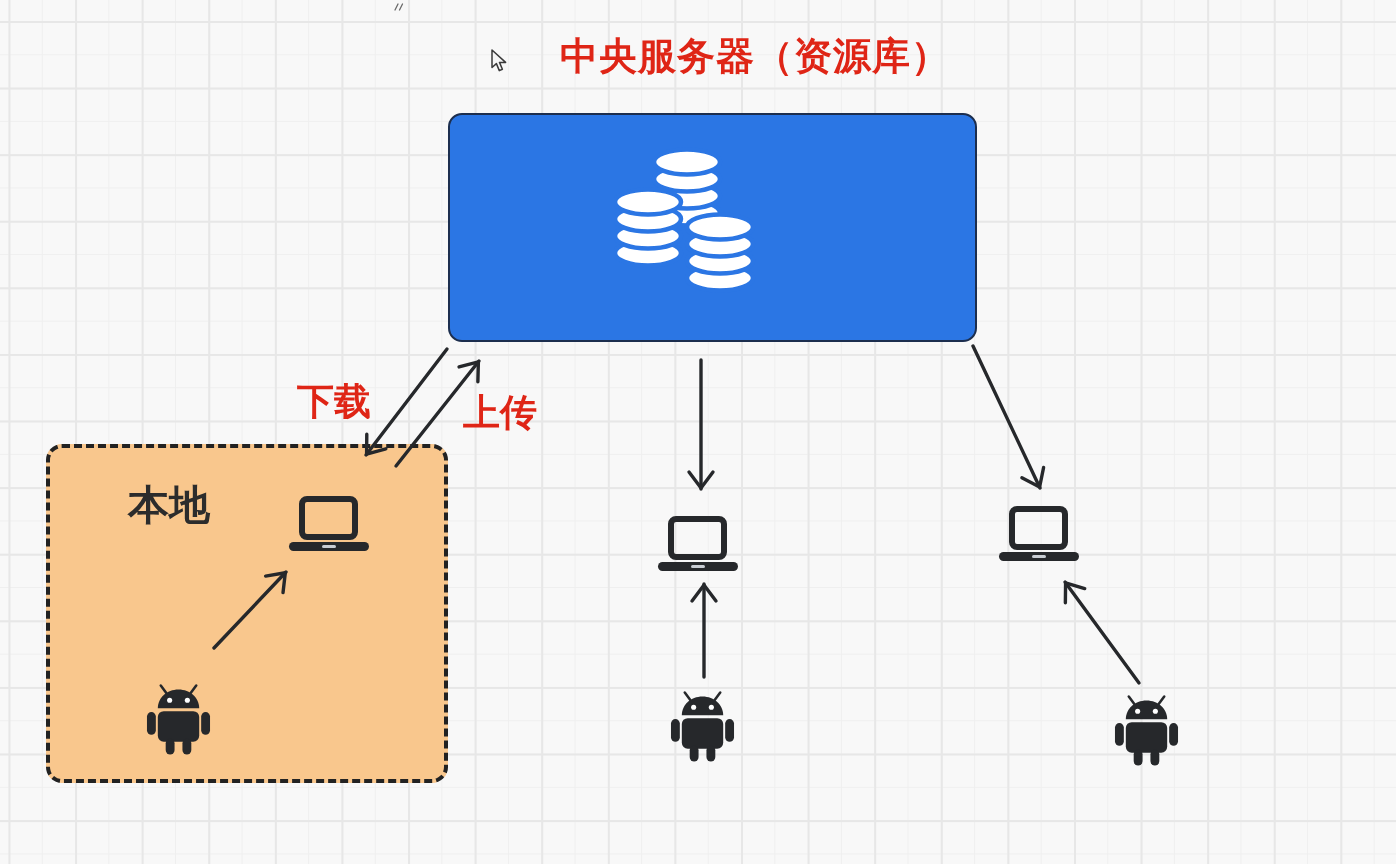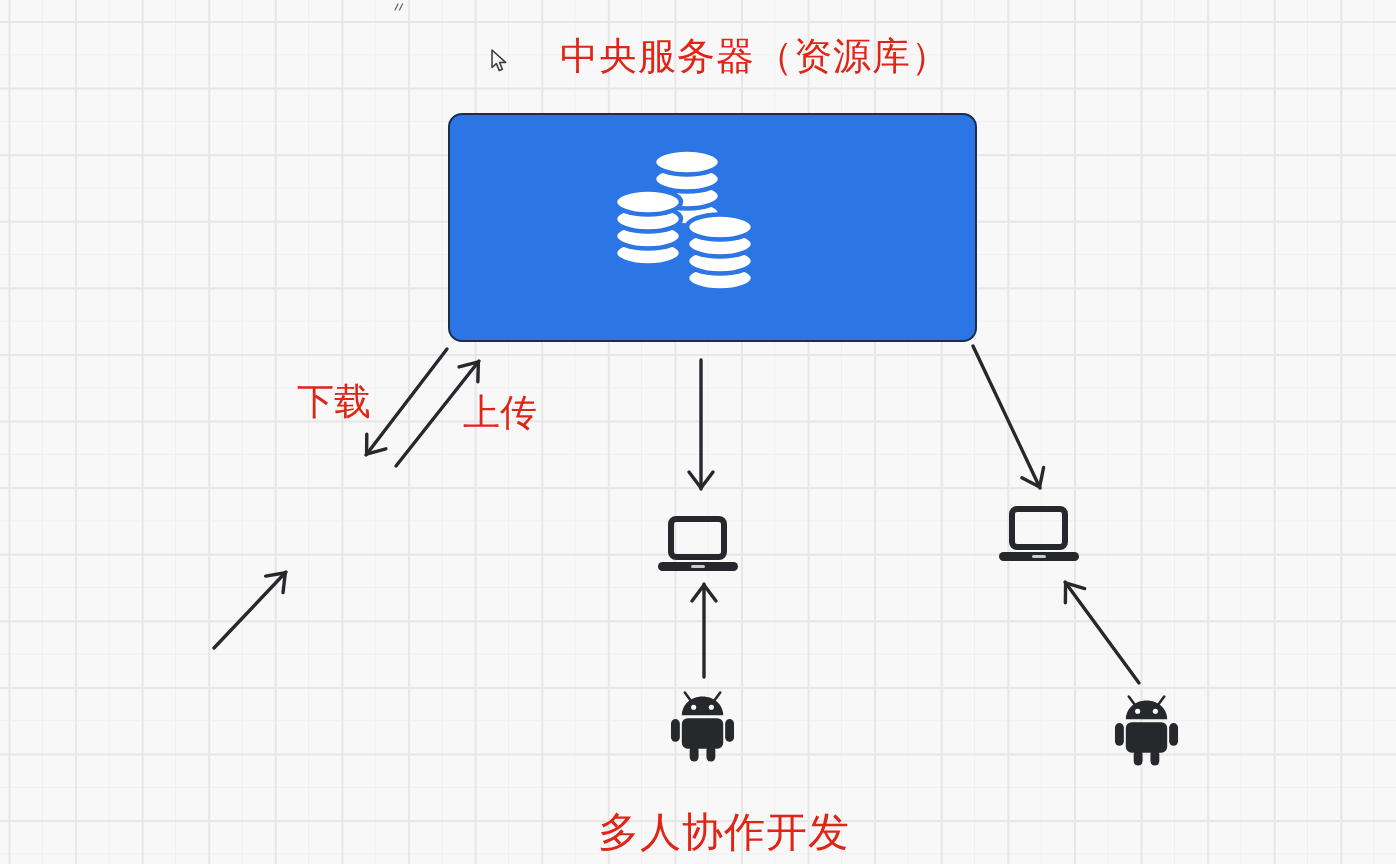--- a/index.html
+++ b/index.html
@@ -15,21 +15,21 @@
     background-color:var(--background);
     background-image:
       linear-gradient(to right, var(--grid-major) 1.6px, transparent 1.6px),
       linear-gradient(to bottom, var(--grid-major) 1.6px, transparent 1.6px),
       linear-gradient(to right, var(--grid-minor) 1.3px, transparent 1.3px),
       linear-gradient(to bottom, var(--grid-minor) 1.3px, transparent 1.3px);
     background-size:66.6px 66.6px,66.6px 66.6px,33.3px 33.3px,33.3px 33.3px;
     background-position:8.5px 21px;
   }
   .abs{position:absolute;}
-  .red-label{color:var(--label-red);font-weight:400;white-space:nowrap;}
+  .red-label{color:var(--label-red);font-weight:700;white-space:nowrap;}
   .title{font-size:38px;letter-spacing:1px;}
   .edge-label{font-size:37px;}
   .caption{font-size:41px;letter-spacing:1px;}
   .server-box{
     left:448px;top:113px;width:529px;height:229px;
     background:var(--server-blue);
     border:2.5px solid var(--server-border);border-radius:14px;
   }
   .local-box{
     left:46px;top:444px;width:402px;height:339px;
@@ -81,20 +81,40 @@
         <ellipse class="coin" cx="106" cy="116" rx="33" ry="12.5"></ellipse>
         <ellipse class="coin" cx="106" cy="99" rx="33" ry="12.5"></ellipse>
         <ellipse class="coin" cx="106" cy="82" rx="33" ry="12.5"></ellipse>
       </g>
     </svg>
   </div>
 
   <div class="abs red-label edge-label" style="left:297px;top:377px">下载</div>
   <div class="abs red-label edge-label" style="left:463px;top:388px">上传</div>
 
+  <div class="abs local-box">
+    <div class="abs local-label">本地</div>
+    <div class="abs laptop" style="left:239px;top:48px">
+      <div class="screen"></div>
+      <div class="base"></div>
+      <div class="notch"></div>
+    </div>
+    <svg class="abs android" style="left:95px;top:233px" viewBox="0 0 68 78">
+      <path d="M22 12 L16 4" stroke="#26282b" stroke-width="2.6" stroke-linecap="round"></path>
+      <path d="M46 12 L52 4" stroke="#26282b" stroke-width="2.6" stroke-linecap="round"></path>
+      <path class="droid" d="M34 8 C46 8 55 16.5 55 27 L13 27 C13 16.5 22 8 34 8 Z"></path>
+      <circle cx="25" cy="19" r="2.6" fill="#ffffff"></circle>
+      <circle cx="43" cy="19" r="2.6" fill="#ffffff"></circle>
+      <rect class="droid" x="13" y="30" width="42" height="31" rx="6"></rect>
+      <rect class="droid" x="2" y="31" width="9" height="23" rx="4.5"></rect>
+      <rect class="droid" x="57" y="31" width="9" height="23" rx="4.5"></rect>
+      <rect class="droid" x="21" y="58" width="9" height="16" rx="4.5"></rect>
+      <rect class="droid" x="38" y="58" width="9" height="16" rx="4.5"></rect>
+    </svg>
+  </div>
 
   <div class="abs laptop" style="left:658px;top:516px">
     <div class="screen"></div>
     <div class="base"></div>
     <div class="notch"></div>
   </div>
   <svg class="abs android" style="left:669px;top:688px" viewBox="0 0 68 78">
     <path d="M22 12 L16 4" stroke="#26282b" stroke-width="2.6" stroke-linecap="round"></path>
     <path d="M46 12 L52 4" stroke="#26282b" stroke-width="2.6" stroke-linecap="round"></path>
     <path class="droid" d="M34 8 C46 8 55 16.5 55 27 L13 27 C13 16.5 22 8 34 8 Z"></path>
@@ -118,21 +138,20 @@
     <path class="droid" d="M34 8 C46 8 55 16.5 55 27 L13 27 C13 16.5 22 8 34 8 Z"></path>
     <circle cx="25" cy="19" r="2.6" fill="#ffffff"></circle>
     <circle cx="43" cy="19" r="2.6" fill="#ffffff"></circle>
     <rect class="droid" x="13" y="30" width="42" height="31" rx="6"></rect>
     <rect class="droid" x="2" y="31" width="9" height="23" rx="4.5"></rect>
     <rect class="droid" x="57" y="31" width="9" height="23" rx="4.5"></rect>
     <rect class="droid" x="21" y="58" width="9" height="16" rx="4.5"></rect>
     <rect class="droid" x="38" y="58" width="9" height="16" rx="4.5"></rect>
   </svg>
 
-  <div class="abs red-label caption" style="left:598px;top:805px">多人协作开发</div>
 
   <svg class="abs arrow-layer">
     <defs>
       <marker id="ah" markerWidth="40" markerHeight="40" refX="1" refY="0" orient="auto" markerUnits="userSpaceOnUse">
         <path d="M-16,-12 L0,0 L-16,12" fill="none" stroke="#26282b" stroke-width="3.4" stroke-linecap="round" stroke-linejoin="round"></path>
       </marker>
     </defs>
     <line class="arrow-line" x1="447" y1="349" x2="366" y2="455" marker-end="url(#ah)"></line>
     <line class="arrow-line" x1="396" y1="466" x2="479" y2="361" marker-end="url(#ah)"></line>
     <line class="arrow-line" x1="214" y1="648" x2="286" y2="572" marker-end="url(#ah)"></line>

